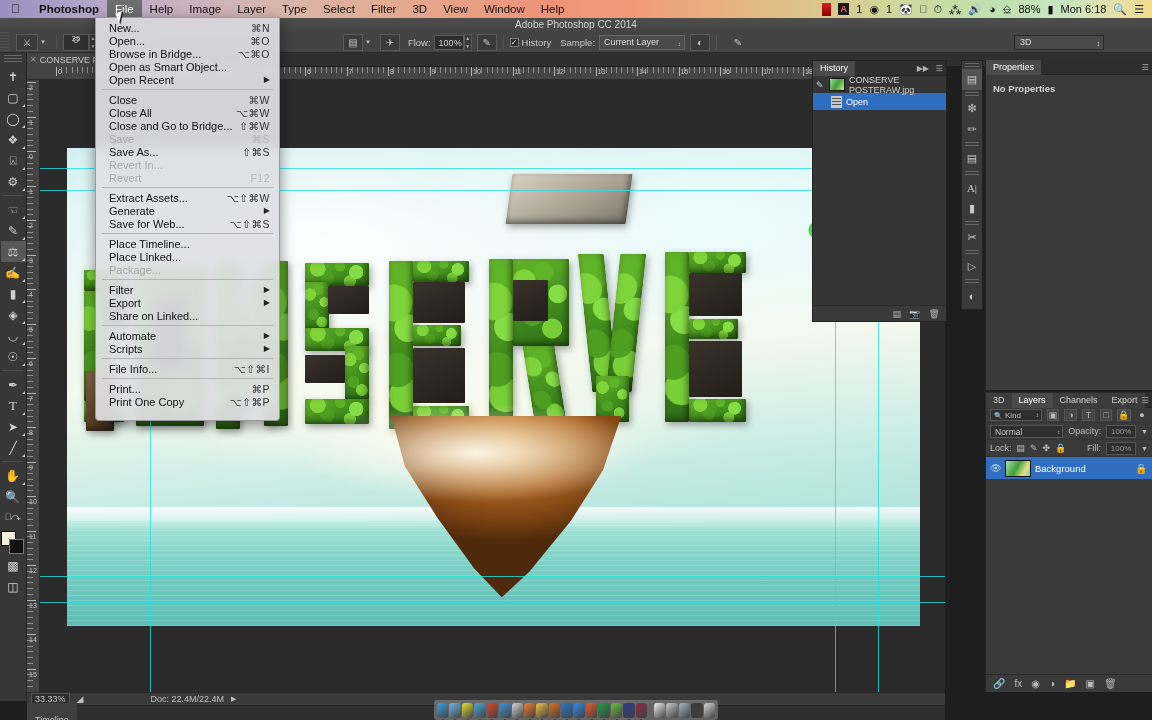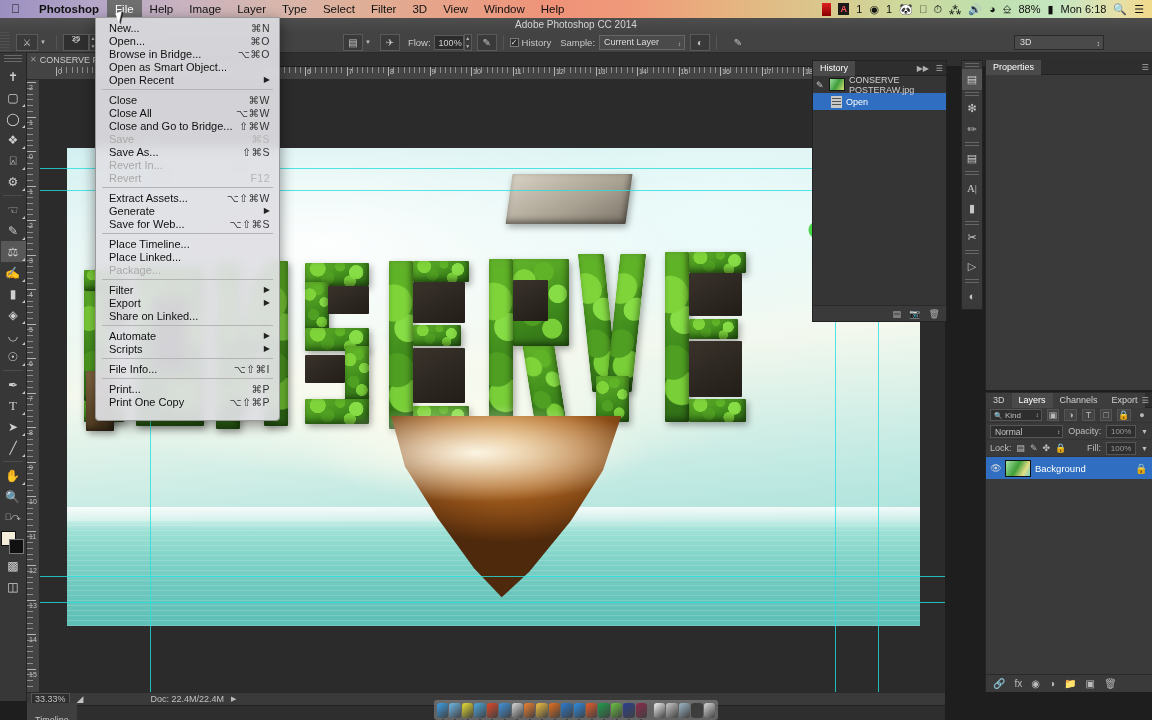--- a/index.html
+++ b/index.html
@@ -953,20 +953,21 @@
   <div class="dico">▷</div>
   <div class="dgrip"></div>
   <div class="dico">◐</div>
 </div>
 
 <div id="properties">
   <div class="ptabbar">
     <div class="ptab on">Properties</div>
     <span class="pmenu">☰</span>
   </div>
+  <div class="body">No Properties</div>
 </div>
 
 <div id="layers">
   <div class="ptabbar">
     <div class="ptab">3D</div>
     <div class="ptab on">Layers</div>
     <div class="ptab">Channels</div>
     <div class="ptab">Export</div>
     <span class="pmenu">☰</span>
   </div>

